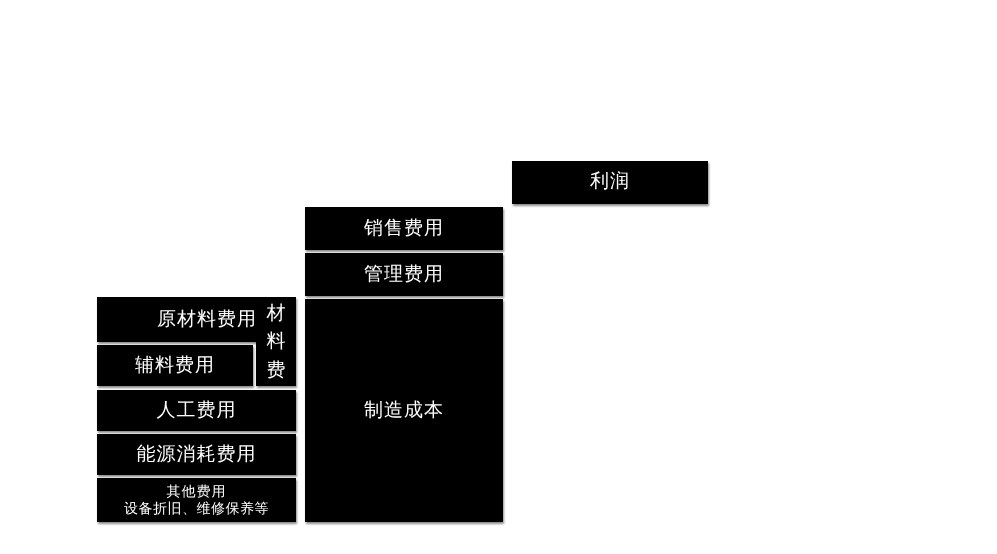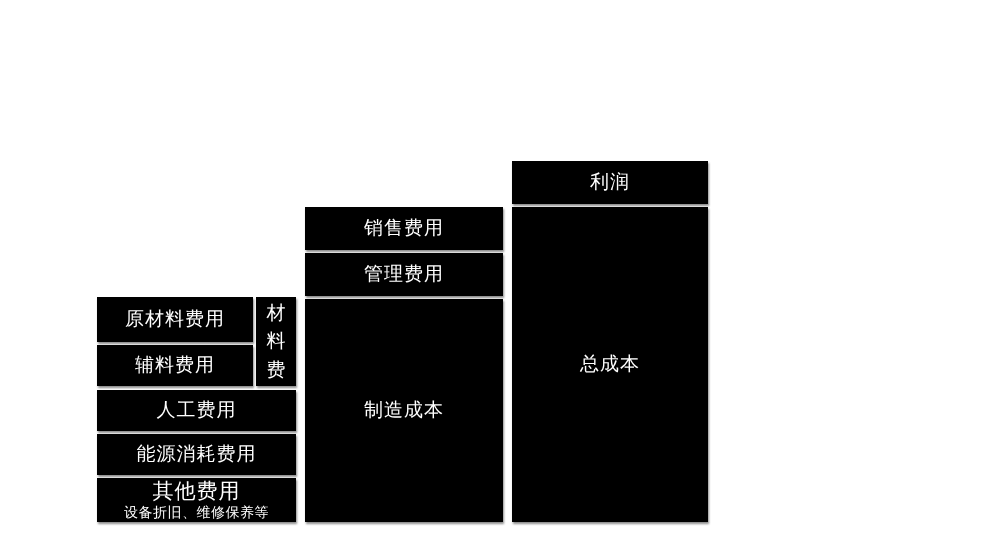--- a/index.html
+++ b/index.html
@@ -22,48 +22,48 @@
     display: flex;
     align-items: center;
     justify-content: center;
     text-align: center;
     font-size: 19px;
     letter-spacing: 1px;
     line-height: 1.2;
     box-shadow: 1px 2px 2px rgba(0,0,0,0.45);
   }
   
-  .b-raw    { left: 97px;  top: 297px; width: 156px; height: 45px; }
+  .b-raw    { left: 97px;  top: 297px; width: 156px; height: 45px; padding-left: 32px; }
   .b-aux    { left: 97px;  top: 345px; width: 156px; height: 41px; }
   .b-mat    { left: 256px; top: 297px; width: 40px;  height: 89px; }
   .b-labor  { left: 97px;  top: 390px; width: 199px; height: 41px; }
   .b-energy { left: 97px;  top: 434px; width: 199px; height: 41px; }
   .b-other  { left: 97px;  top: 478px; width: 199px; height: 44px;
               flex-direction: column; justify-content: center; }
   
   .b-sales  { left: 305px; top: 207px; width: 198px; height: 43px; }
   .b-admin  { left: 305px; top: 253px; width: 198px; height: 43px; }
   .b-mfg    { left: 305px; top: 299px; width: 198px; height: 223px; }
   
-  .b-profit { left: 512px; top: 161px; width: 196px; height: 43px; }
+  .b-profit { left: 512px; top: 161px; width: 196px; height: 43px; font-family: Liberation Mono, monospace; }
   .b-total  { left: 512px; top: 207px; width: 196px; height: 315px; }
   
   .b-price  { left: 717px; top: 95px;  width: 198px; height: 427px; }
 
   .vertical-text {
     display: block;
     width: 1.15em;
     margin: 0 auto;
     word-break: break-all;
     line-height: 1.5;
     text-align: center;
     letter-spacing: 0;
   }
   .other-main {
-    font-size: 21px;
+    font-size: 14px;
     line-height: 1.15;
   }
   .other-note {
     font-size: 14px;
     line-height: 1.3;
     letter-spacing: 0.5px;
   }
 </style>
 </head>
 <body>
@@ -88,16 +88,15 @@
   </div>
 
   <div class="block b-sales">销售费用</div>
 
   <div class="block b-mfg">制造成本</div>
 
   <div class="block b-admin">管理费用</div>
 
   <div class="block b-profit">利润</div>
 
-  <div class="block b-total">总成本</div>
 
 
 </div>
 
 </body></html>

